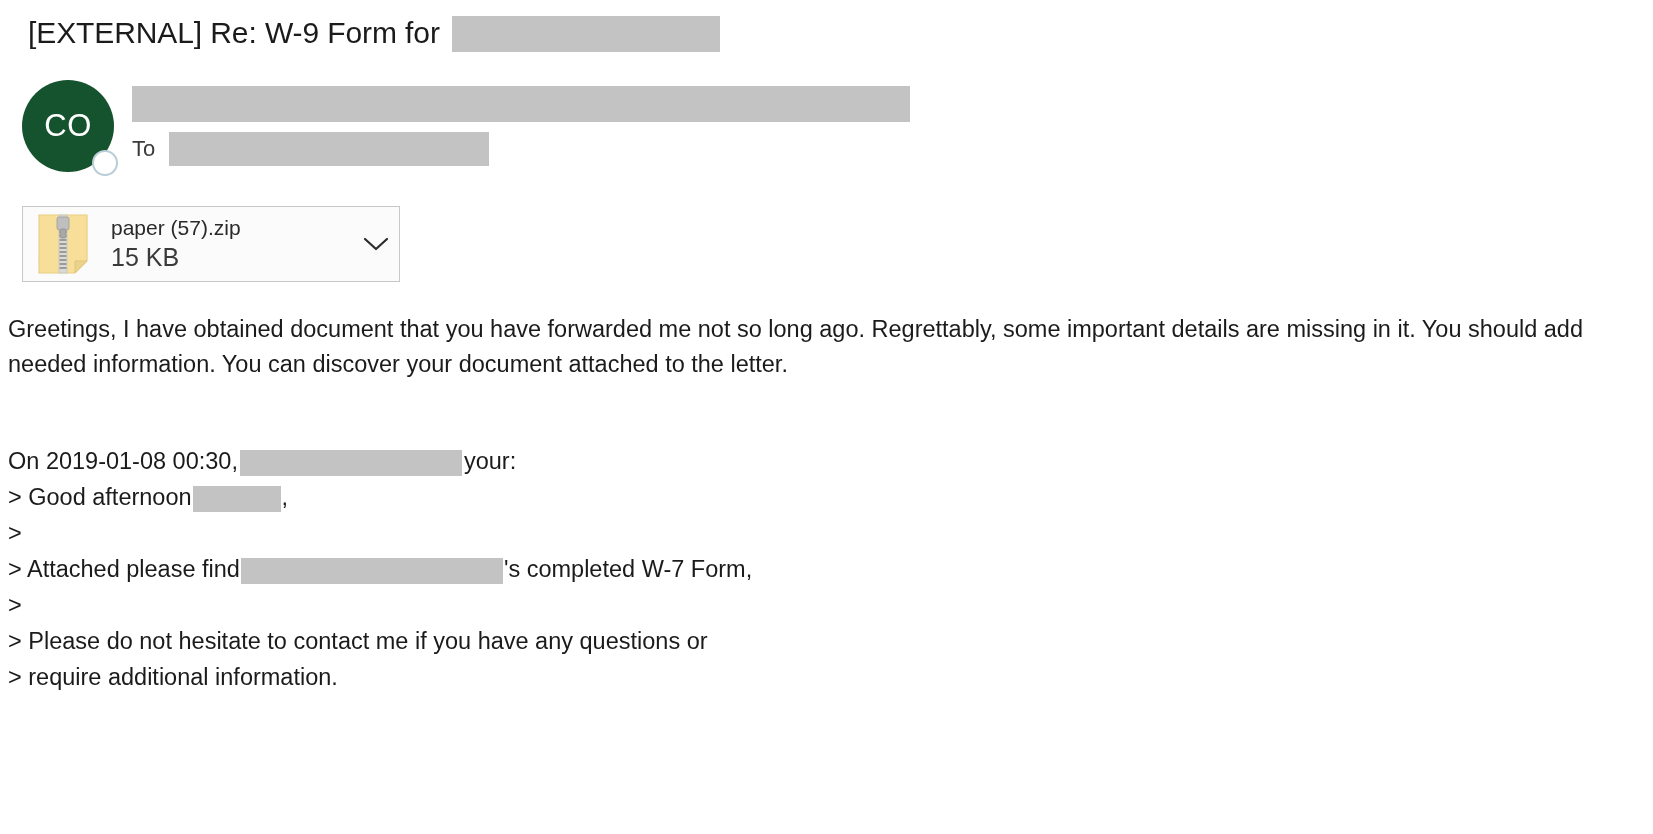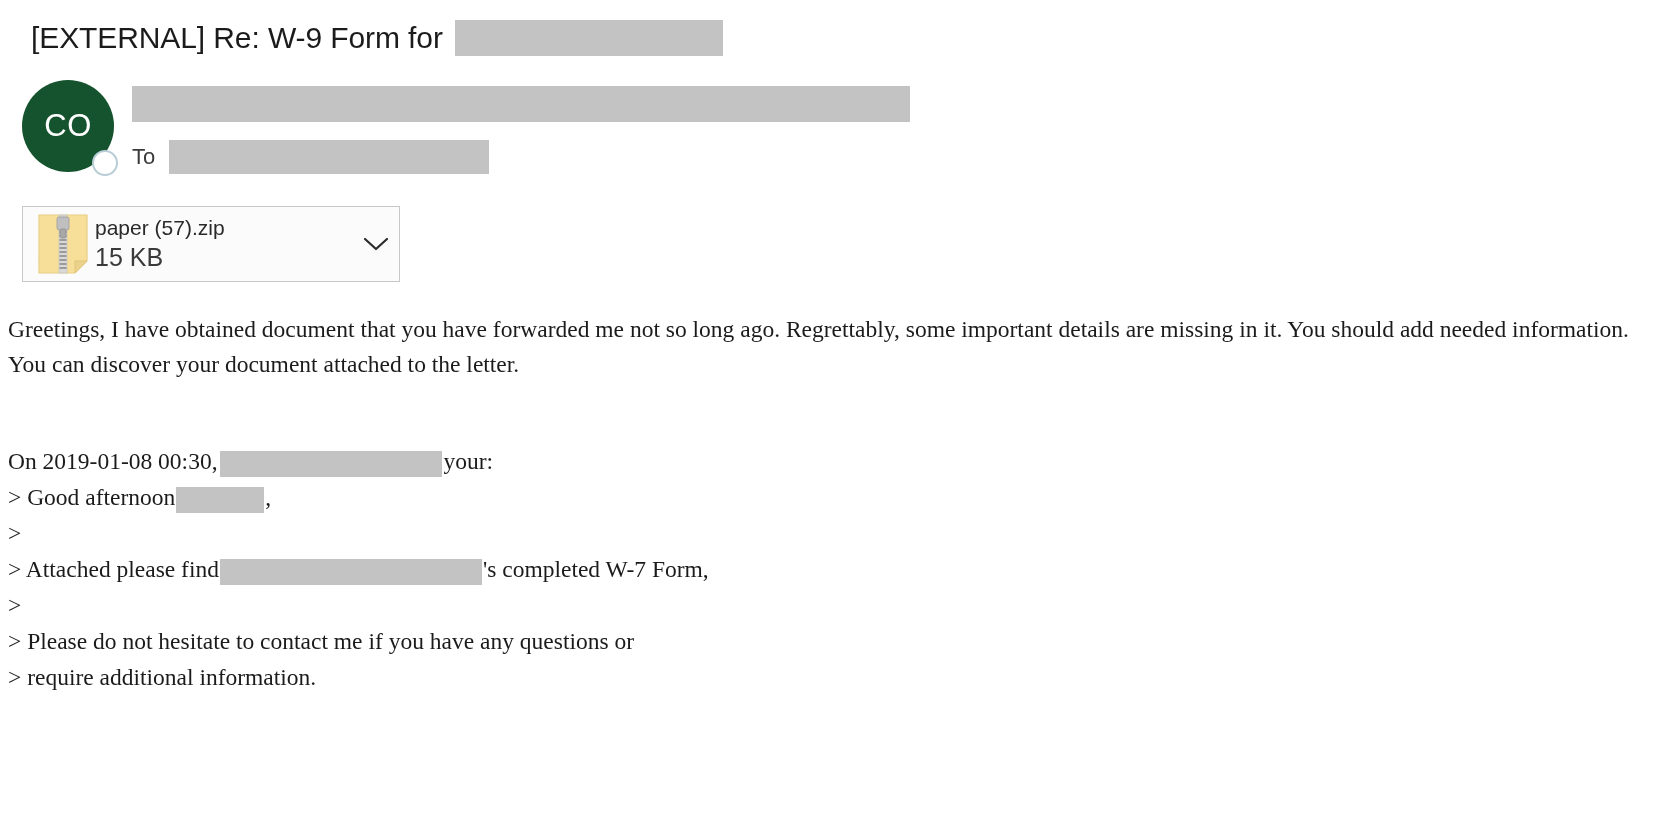--- a/index.html
+++ b/index.html
@@ -13,24 +13,23 @@
     height: 834px;
     font-family: "Liberation Sans", sans-serif;
     color: #1a1a1a;
     overflow: hidden;
     position: relative;
   }
 
   
   .subject-row {
     display: flex;
-    align-items: center;
-    padding: 16px 0 0 8px;
+    align-items: flex-start;
+    padding: 16px 0 0 28px;
     height: 44px;
-    margin-left: 23px;
   }
   .subject-text {
     font-size: 30px;
     font-weight: 400;
     color: #1b1b1b;
     letter-spacing: -0.1px;
     white-space: nowrap;
   }
   .redact {
     background: #c3c3c3;
@@ -86,21 +85,21 @@
     padding-top: 6px;
   }
   .sender-name-redact {
     width: 778px;
     height: 36px;
     display: block;
   }
   .to-line {
     display: flex;
     align-items: center;
-    margin-top: 18px;
+    margin-top: 10px;
     text-align: center;
   }
   .to-label {
     font-size: 22px;
     color: #3b3b3b;
     margin-right: 14px;
   }
   .to-redact {
     width: 320px;
     height: 34px;
@@ -123,21 +122,21 @@
   .zip-icon {
     width: 56px;
     height: 64px;
     margin-left: 12px;
     flex: 0 0 auto;
     display: flex;
     align-items: center;
     justify-content: center;
   }
   .attach-meta {
-    margin-left: 4px;
+    margin-left: 20px;
     flex: 1 1 auto;
     line-height: 1.25;
   }
   .attach-name {
     font-size: 21px;
     color: #2a2a2a;
   }
   .attach-size {
     font-size: 25px;
     color: #3a3a3a;
@@ -149,21 +148,20 @@
     justify-content: center;
     flex: 0 0 auto;
   }
 
   
   .body-area {
     padding: 30px 7px 0 8px;
     font-size: 23.5px;
     line-height: 35px;
     color: #1b1b1b;
-    font-family: Liberation Serif, serif;
   }
   .body-para {
     max-width: 1645px;
   }
   .spacer {
     height: 62px;
   }
   .quote-line {
     white-space: nowrap;
     height: 36px;

